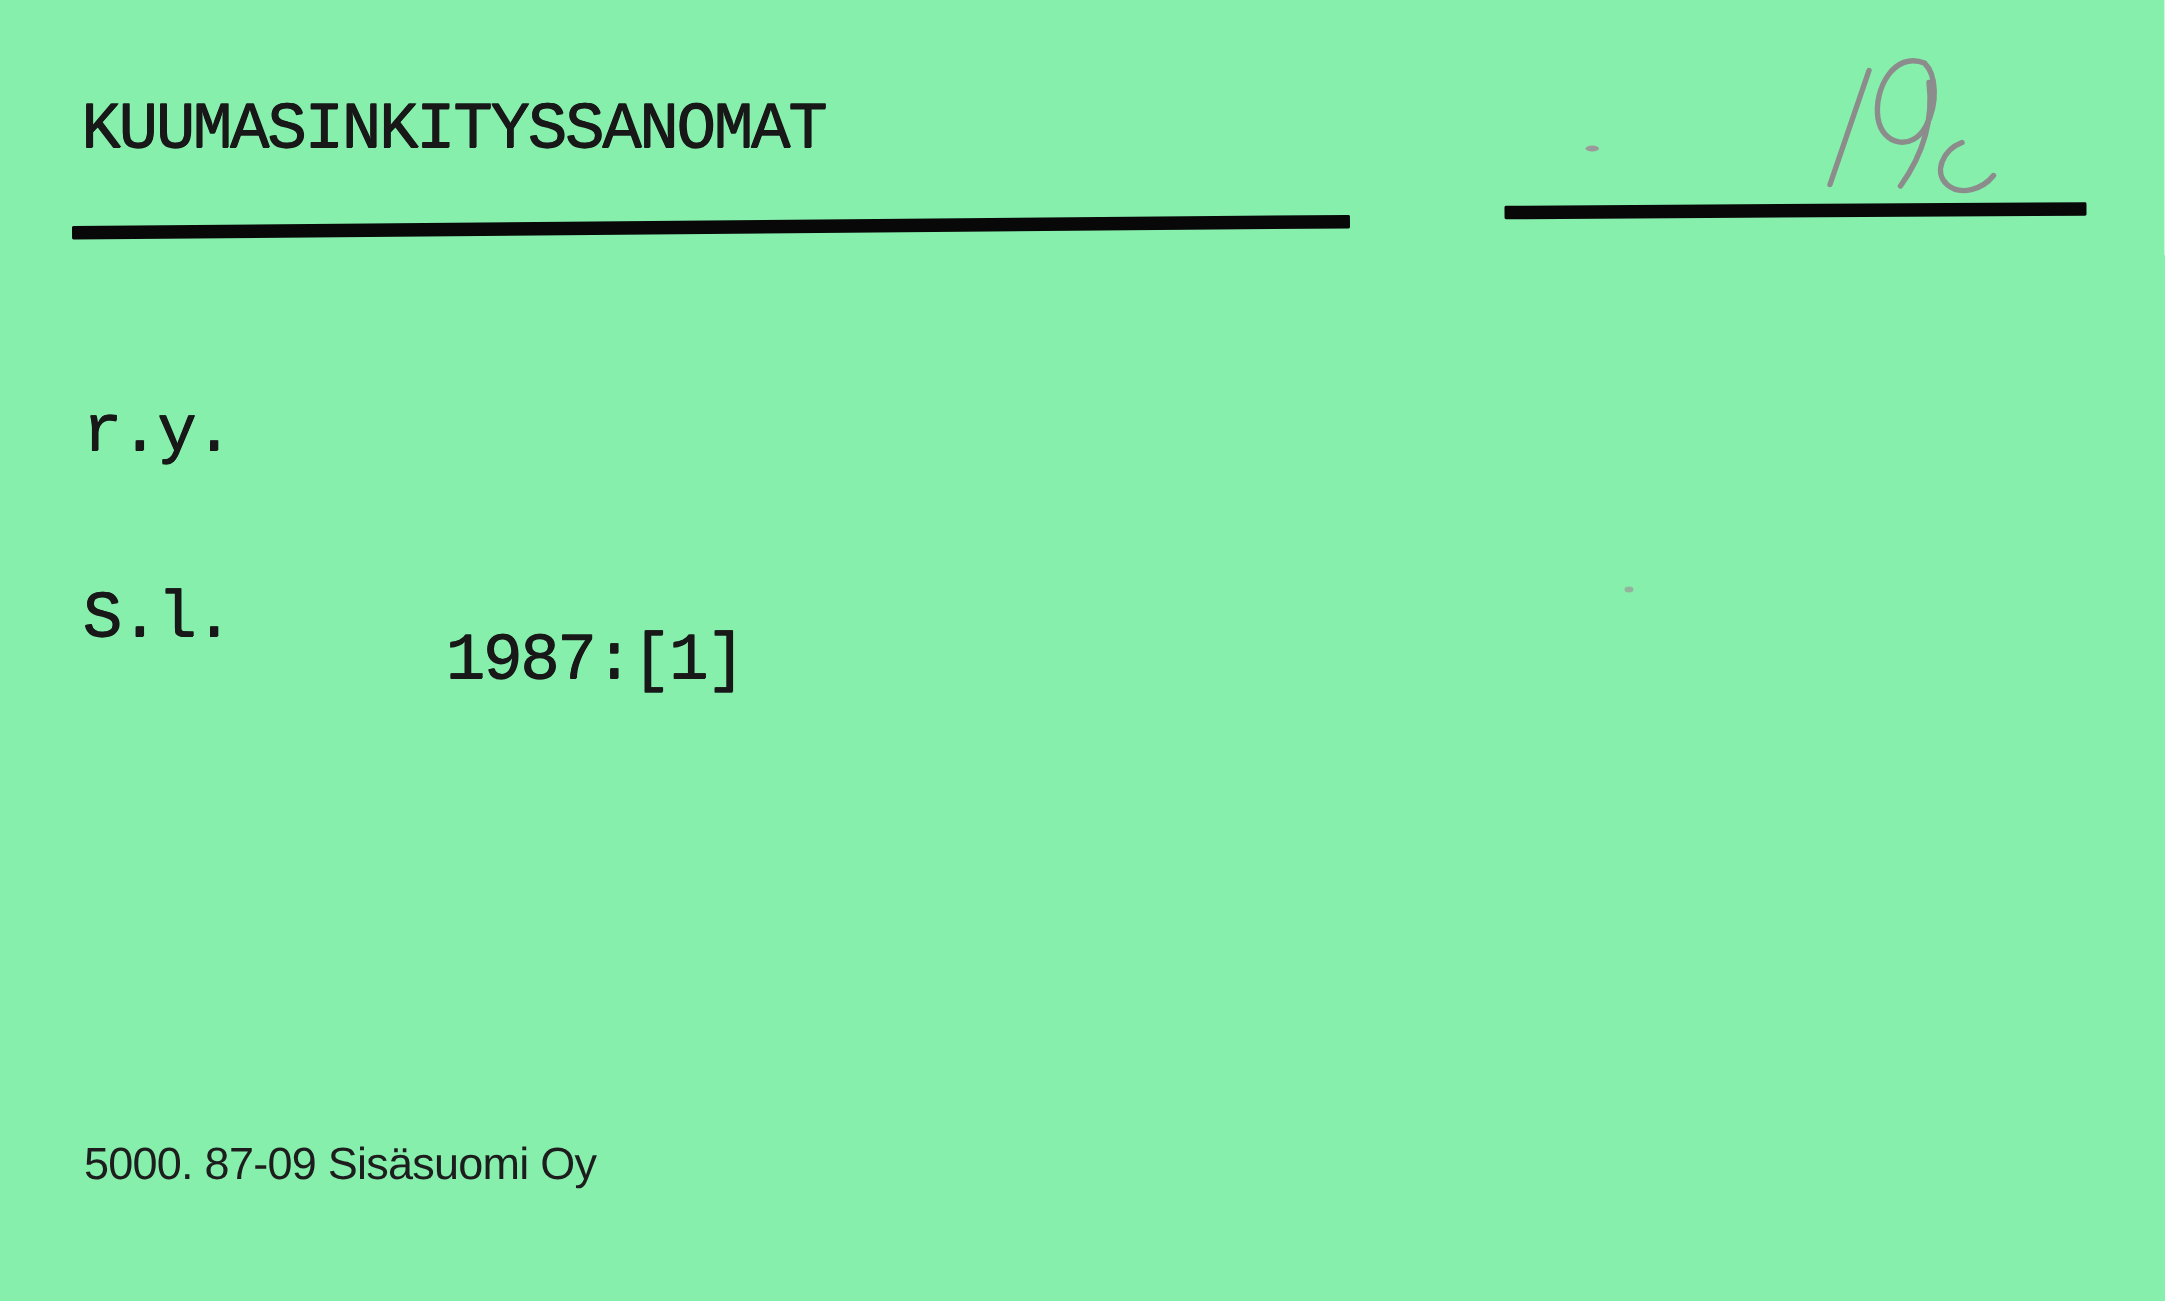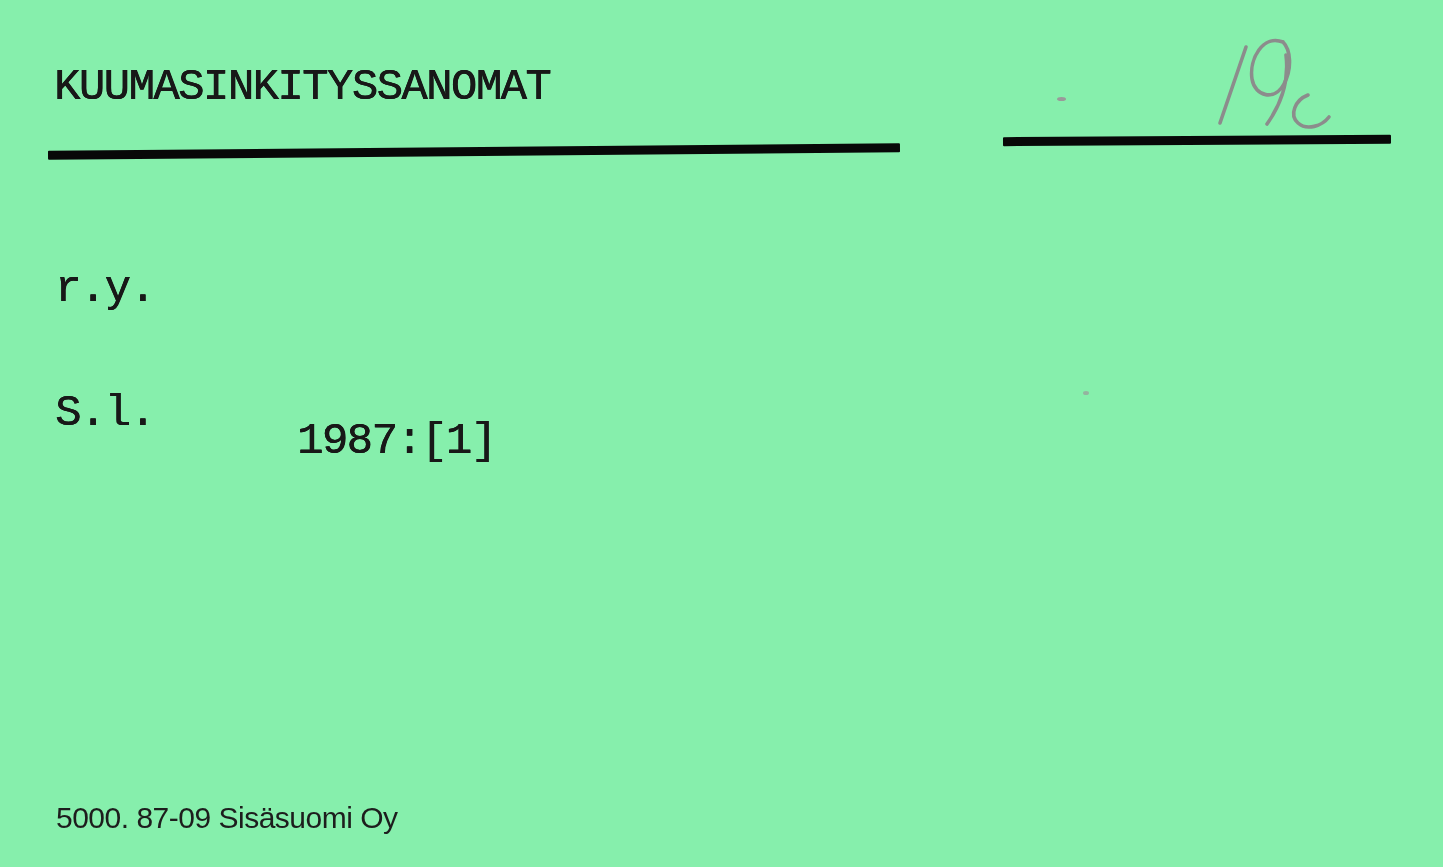--- a/index.html
+++ b/index.html
@@ -56,21 +56,21 @@
     width: 150px;
     height: 112px;
   }
   .line1 { top: 220px; left: 55px; }
   .line2 { top: 264px; left: 55px; }
   .line3 { top: 348px; left: 55px; margin-top: 40px; }
   .issue { top: 416px; left: 297px; }
   .imprint {
     position: absolute;
     left: 56px;
-    top: 801px;
+    top: 760px;
     font-family: "Liberation Sans", sans-serif;
     font-size: 30px;
     letter-spacing: -0.5px;
     color: #1d1d1d;
     white-space: pre;
   }
   .speck {
     position: absolute;
     background: #9a9a9a;
     border-radius: 50%;

